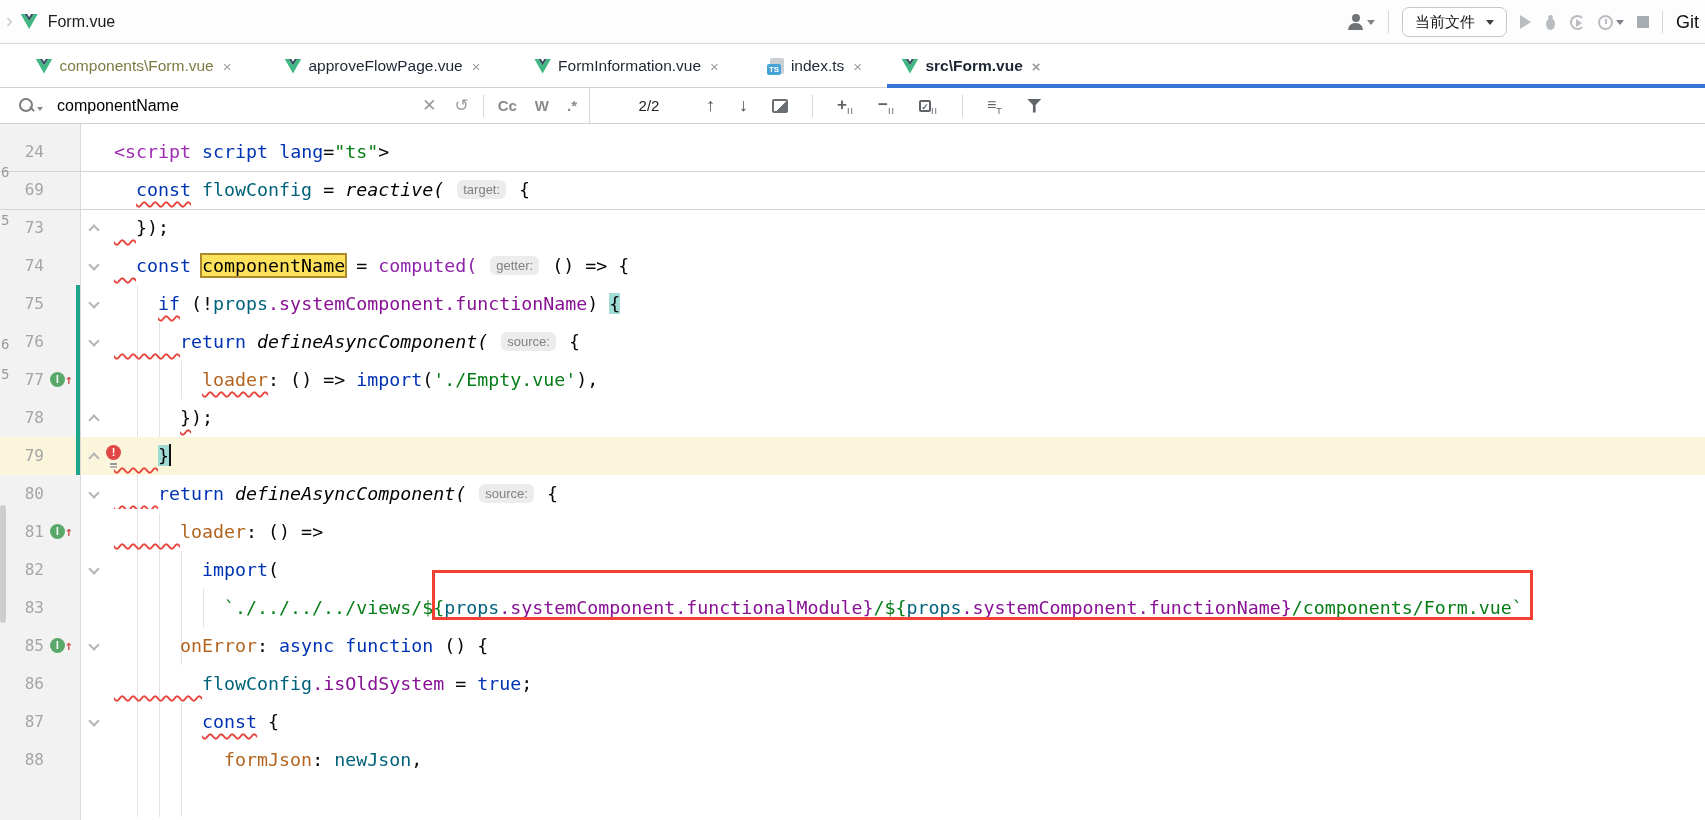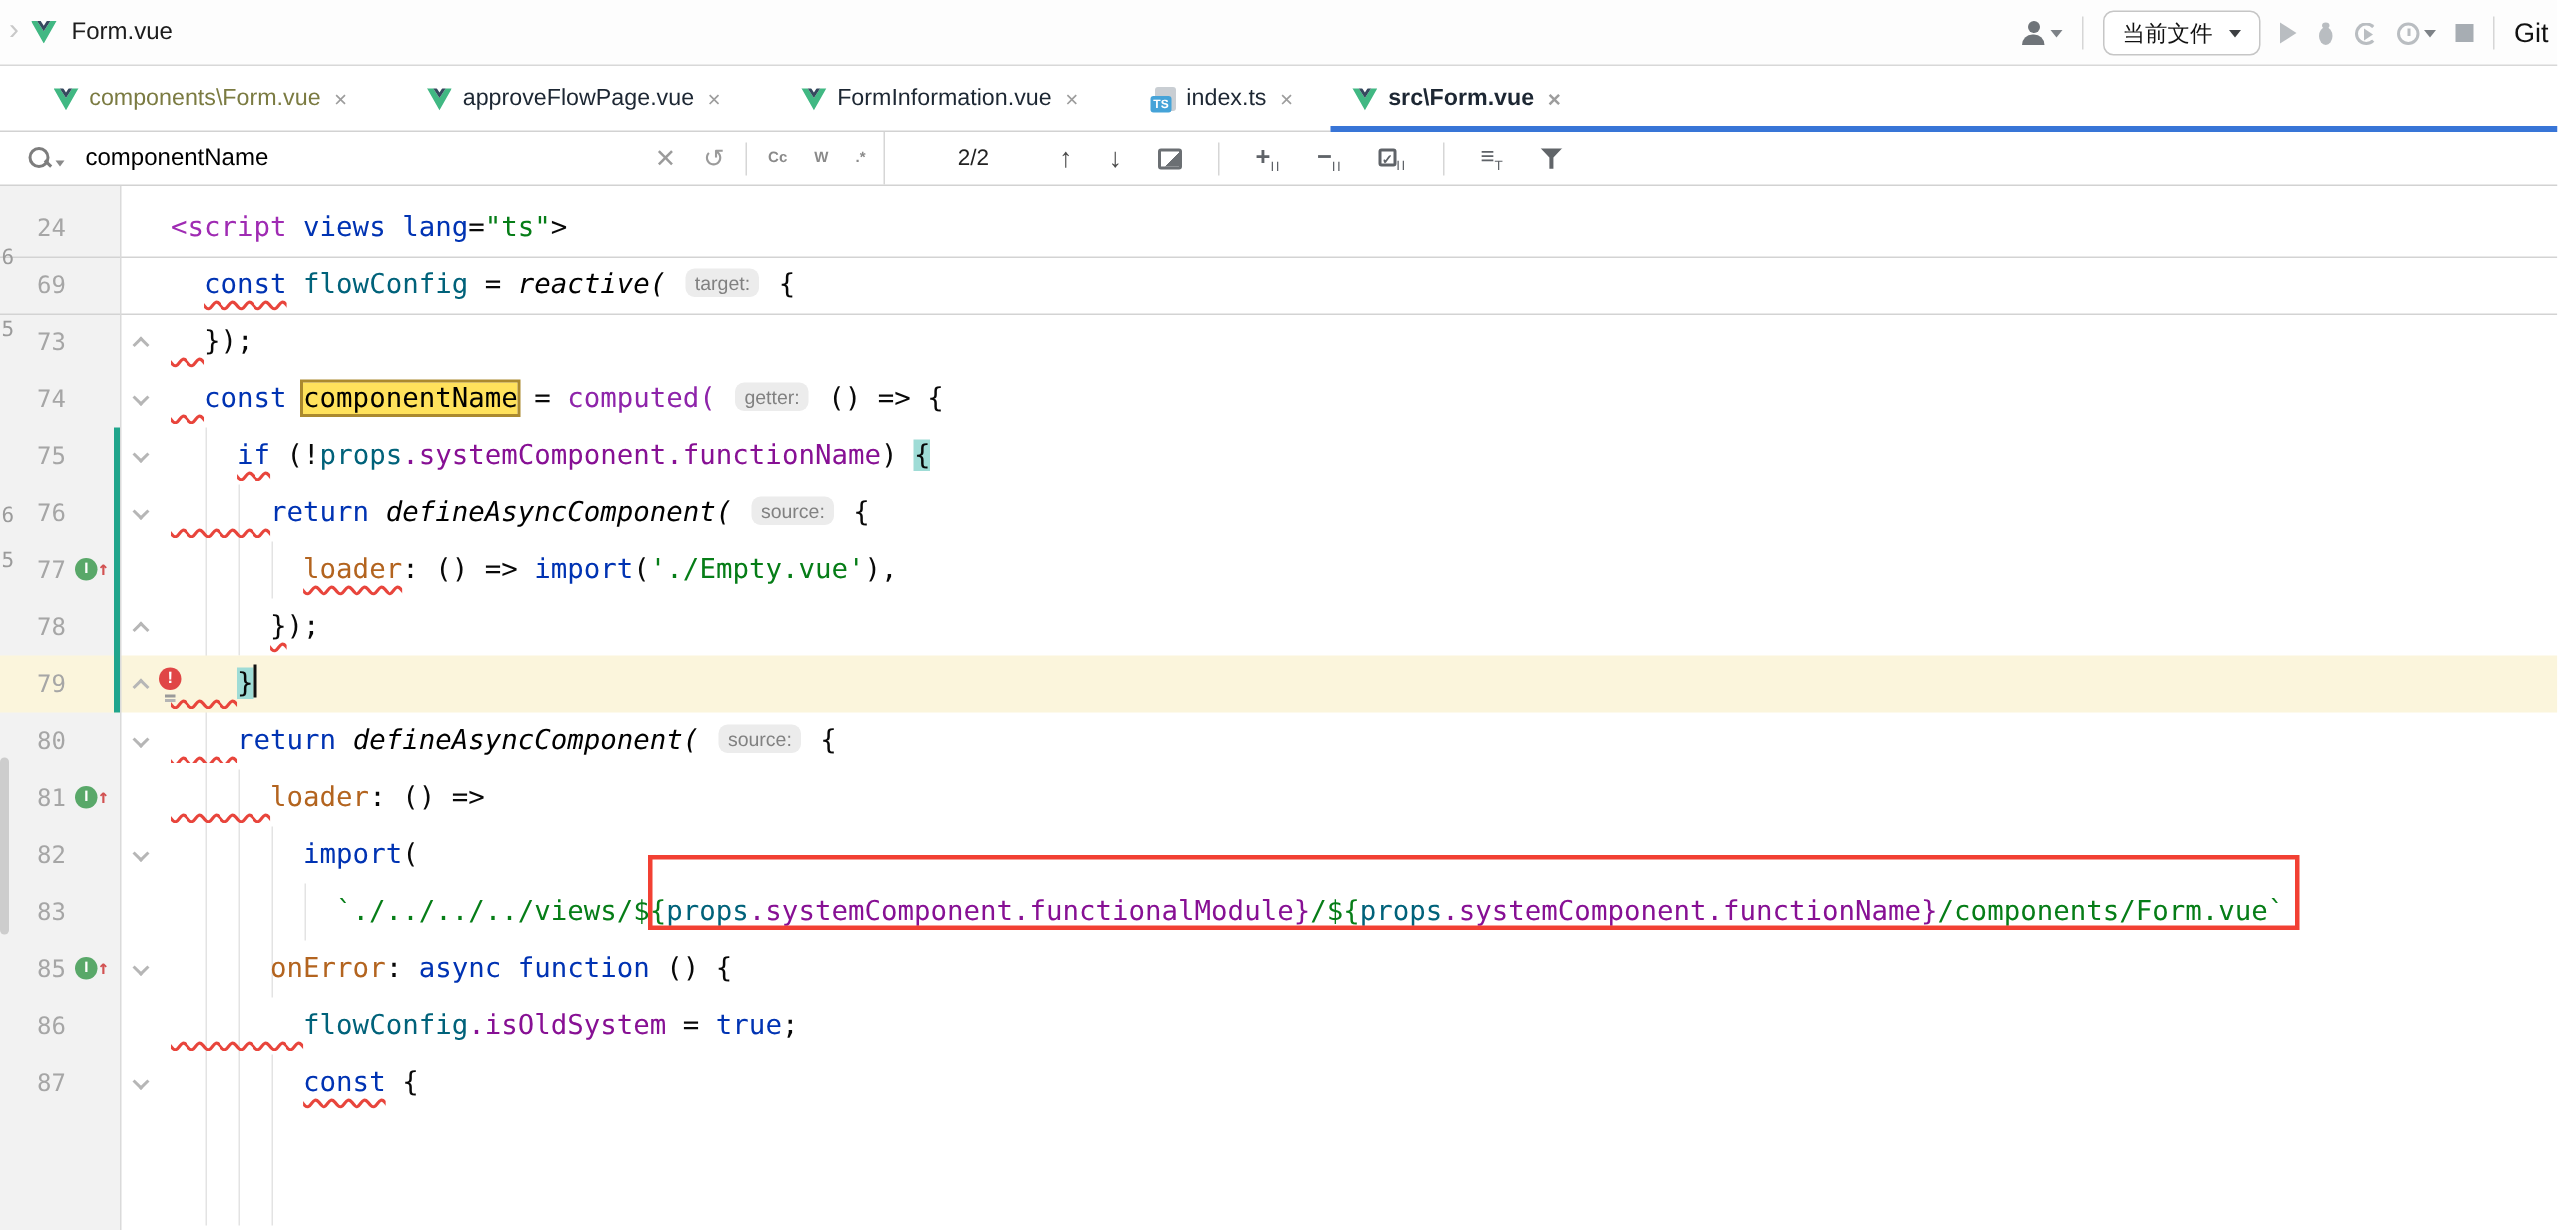--- a/index.html
+++ b/index.html
@@ -66,21 +66,21 @@
                border-right:1px solid #d6d6d6; }
   .mag-ic { position:relative; width:18px; height:18px; flex:none; }
   .mag-ic::before { content:''; position:absolute; left:1px; top:1px; width:10px; height:10px;
                     border:2px solid #7d7d7d; border-radius:50%; }
   .mag-ic::after { content:''; position:absolute; left:11px; top:11px; width:6px; height:2px;
                    background:#7d7d7d; transform:rotate(45deg); }
   .mag-caret { width:0; height:0; border-left:3.5px solid transparent; border-right:3.5px solid transparent;
                border-top:4px solid #8a8a8a; margin:10px 0 0 1px; }
   #find-query { font-size:16px; color:#000; margin-left:14px; flex:none; }
   .find-sp { flex:1; }
-  .find-tgl { color:#8a8a8a; font-weight:bold; font-size:10px; }
+  .find-tgl { color:#8a8a8a; font-weight:bold; font-size:15px; }
   .find-dim { color:#9b9b9b; font-size:17px; }
   #find-main { display:flex; align-items:center; padding-left:42px; gap:24px; }
   #find-count { font-size:15px; color:#222; min-width:34px; text-align:center; margin-right:16px; }
   .arrow-ic { color:#4c4c4c; font-size:18px; }
   .openwin-ic { width:16px; height:14px; border:2px solid #6b6f73; border-radius:2px;
                 background:linear-gradient(135deg, transparent 58%, #6b6f73 58%); }
   .sub-ii { font-size:9px; color:#5f6368; vertical-align:-4px; letter-spacing:1px; }
   .pm-ic { color:#5f6368; font-size:17px; font-weight:bold; }
   .chk-ic { display:inline-block; width:12px; height:12px; border:2px solid #5f6368; border-radius:2px;
             color:#5f6368; font:bold 9px/11px "Liberation Sans",sans-serif; text-align:center; }
@@ -264,21 +264,21 @@
   <div class="iguide" style="left:159px; top:389px; height:304px;"></div>
   <div class="iguide" style="left:181px; top:237px; height:38px;"></div>
   <div class="iguide" style="left:181px; top:427px; height:114px;"></div>
   <div class="iguide" style="left:181px; top:579px; height:114px;"></div>
   <div class="iguide" style="left:203px; top:465px; height:38px;"></div>
 
   <div id="rows">
       <div class="row">
         <span class="num">24</span>
         <span class="icons"></span>
-        <span class="code"><span class="s-tag">&lt;script</span><span class="s-pln"> </span><span class="s-kw">views</span><span class="s-pln"> </span><span class="s-kw">lang</span><span class="s-pln">=</span><span class="s-str">"ts"</span><span class="s-pln">&gt;</span></span>
+        <span class="code"><span class="s-tag">&lt;script</span><span class="s-pln"> </span><span class="s-kw">script</span><span class="s-pln"> </span><span class="s-kw">lang</span><span class="s-pln">=</span><span class="s-str">"ts"</span><span class="s-pln">&gt;</span></span>
       </div>
       <div class="row">
         <span class="num">69</span>
         <span class="icons"></span>
         <span class="code"><span class="s-ws">&nbsp;&nbsp;</span><span class="s-kw wavy">const</span><span class="s-pln"> </span><span class="s-id">flowConfig</span><span class="s-pln"> = </span><span class="s-fn">reactive(</span><span class="s-pln"> </span><span class="s-inlay">target:</span><span class="s-pln"> {</span></span>
       </div>
       <div class="row">
         <span class="num">73</span>
         <span class="icons">
           <span class="fold u"></span>
@@ -369,20 +369,25 @@
         <span class="num">86</span>
         <span class="icons"></span>
         <span class="code"><span class="s-ws wavy">&nbsp;&nbsp;&nbsp;&nbsp;&nbsp;&nbsp;&nbsp;&nbsp;</span><span class="s-id">flowConfig</span><span class="s-prop">.isOldSystem</span><span class="s-pln"> = </span><span class="s-kw">true</span><span class="s-pln">;</span></span>
       </div>
       <div class="row">
         <span class="num">87</span>
         <span class="icons">
           <span class="fold d"></span>
         </span>
         <span class="code"><span class="s-ws">&nbsp;&nbsp;&nbsp;&nbsp;&nbsp;&nbsp;&nbsp;&nbsp;</span><span class="s-kw wavy">const</span><span class="s-pln"> {</span></span>
+      </div>
+      <div class="row">
+        <span class="num">88</span>
+        <span class="icons"></span>
+        <span class="code"><span class="s-ws">&nbsp;&nbsp;&nbsp;&nbsp;&nbsp;&nbsp;&nbsp;&nbsp;&nbsp;&nbsp;</span><span class="s-key">formJson</span><span class="s-pln">: </span><span class="s-id">newJson</span><span class="s-pln">,</span></span>
       </div>
     </div>
 
   <div class="fold-sep" style="top:47px;"></div>
   <div class="fold-sep" style="top:85px;"></div>
 
   <div id="gutter-border"></div>
   <div id="vcs-bar"></div>
   <div id="error-box"></div>
 

